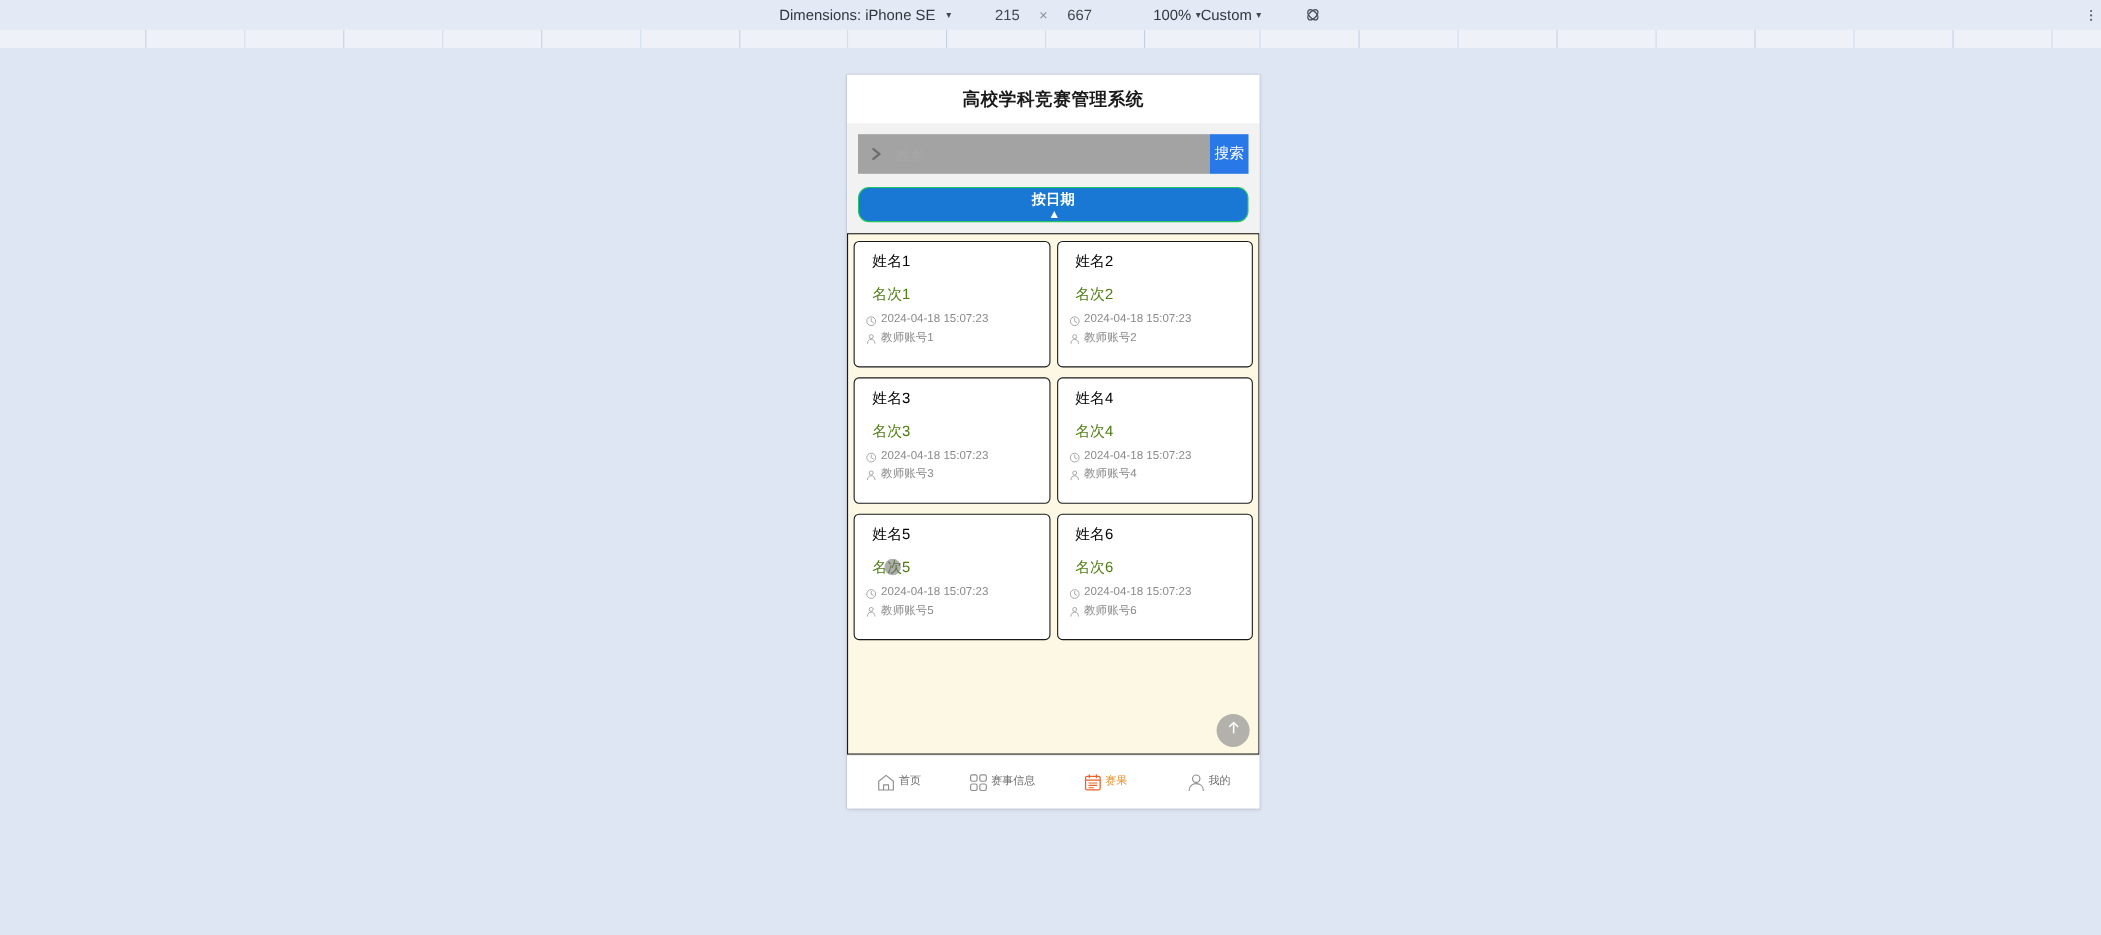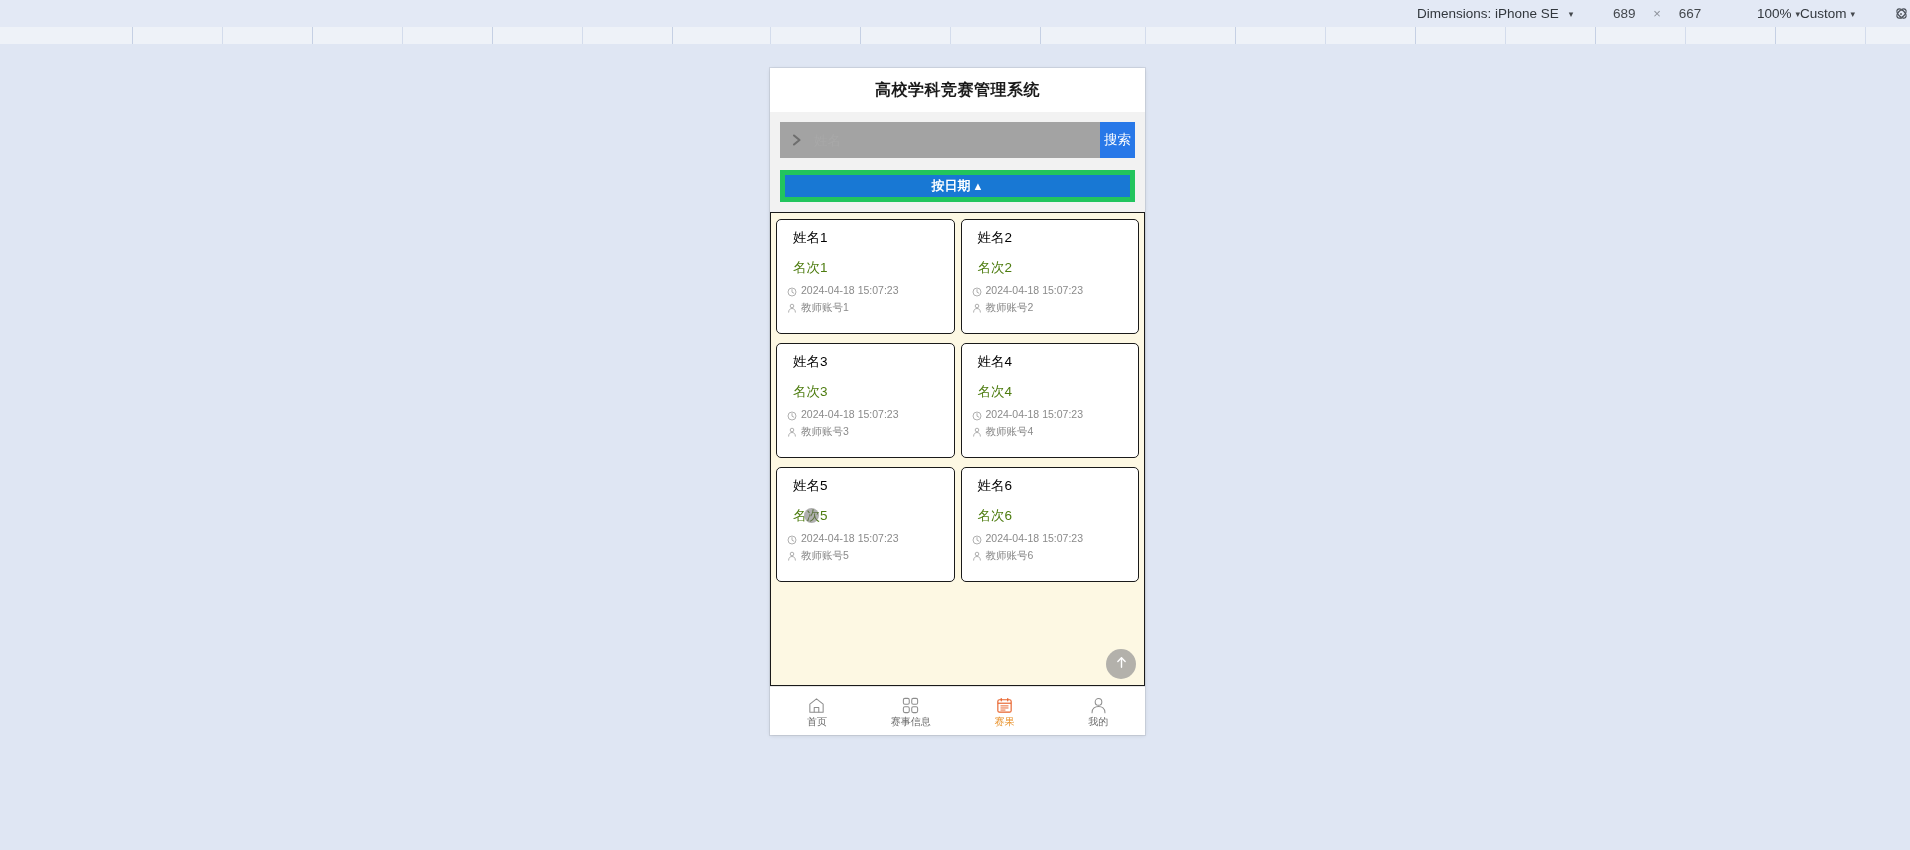--- a/index.html
+++ b/index.html
@@ -8,21 +8,21 @@
     overflow: hidden;
     font-family: "Liberation Sans", "DejaVu Sans", sans-serif;
   }
   body { background: #dfe6f3; }
 
   
   .devtools-toolbar {
     position: absolute; top: 0; left: 0;
     width: 1910px; height: 27px;
     background: #e3e9f5;
-    display: flex; align-items: center; justify-content: flex-end;
+    display: flex; align-items: center; justify-content: center;
     font-size: 13.5px; color: #32373d;
     box-sizing: border-box;
   }
   .dt-group { display: flex; align-items: center; gap: 0px; }
   .dt-item { display: flex; align-items: center; white-space: nowrap; }
   .dt-dim { margin-right: 6px; }
   .dt-caret {
     display: inline-block; font-size: 9px; margin-left: 4px;
     transform: translateY(0px); color: #44484d;
   }
@@ -114,26 +114,26 @@
     font-family: "Liberation Sans", "DejaVu Sans", sans-serif;
     padding: 0 4px;
     cursor: pointer;
   }
 
   
   .sort-wrap { padding: 0 10px 10px 10px; background: #f2f2f2; flex: 0 0 auto; }
   .sort-btn {
     width: 100%; height: 32px;
     background: #1878d4;
-    border: 5px solid #22c55e;
-    border-radius: 0;
+    border: 1px solid #22c55e;
+    border-radius: 10px;
     color: #ffffff; font-size: 13px; font-weight: bold;
     font-family: "Liberation Sans", "DejaVu Sans", sans-serif;
     display: flex; align-items: center; justify-content: center;
-    cursor: pointer; box-sizing: border-box;
+    cursor: pointer; box-sizing: border-box; flex-direction: column;
   }
   .sort-arrow { margin-left: 2px; font-size: 11px; line-height: 1; }
 
   
   .card-list {
     flex: 1 1 auto;
     background: #fdf8e3;
     border: 1px solid #1a1a1a;
     box-sizing: border-box;
     padding: 6px 5px;
@@ -190,21 +190,21 @@
   }
 
   
   .tabbar {
     flex: 0 0 48px; height: 48px;
     background: #ffffff;
     border-top: 1px solid #e6e6e6;
     display: flex; align-items: center;
   }
   .tab {
-    flex: 1 1 0; display: flex; flex-direction: column;
+    flex: 1 1 0; display: flex; flex-direction: row;
     align-items: center; justify-content: center; gap: 2px;
     cursor: pointer;
   }
   .tab .t-icon { height: 19px; display: flex; align-items: center; justify-content: center; }
   .tab .t-label { font-size: 10px; color: #6b6b6b; line-height: 1; }
   .tab.active .t-label { color: #e8912a; font-weight: normal; }
 
   
   .watermark {
     position: absolute;
@@ -221,21 +221,21 @@
 </head>
 <body>
 
 <div class="devtools-toolbar">
   <div class="dt-group">
     <div class="dt-item">
       <span class="dt-dim">Dimensions: iPhone SE</span>
       <span class="dt-caret">▾</span>
     </div>
     <span class="dt-sep"></span>
-    <span class="dt-num">689</span>
+    <span class="dt-num">215</span>
     <span class="dt-x">×</span>
     <span class="dt-num">667</span>
     <div class="dt-item dt-zoom">
       <span>100%</span>
       <span class="dt-caret">▾</span>
     </div>
     <div class="dt-item dt-custom">
       <span>Custom</span>
       <span class="dt-caret">▾</span>
     </div>

